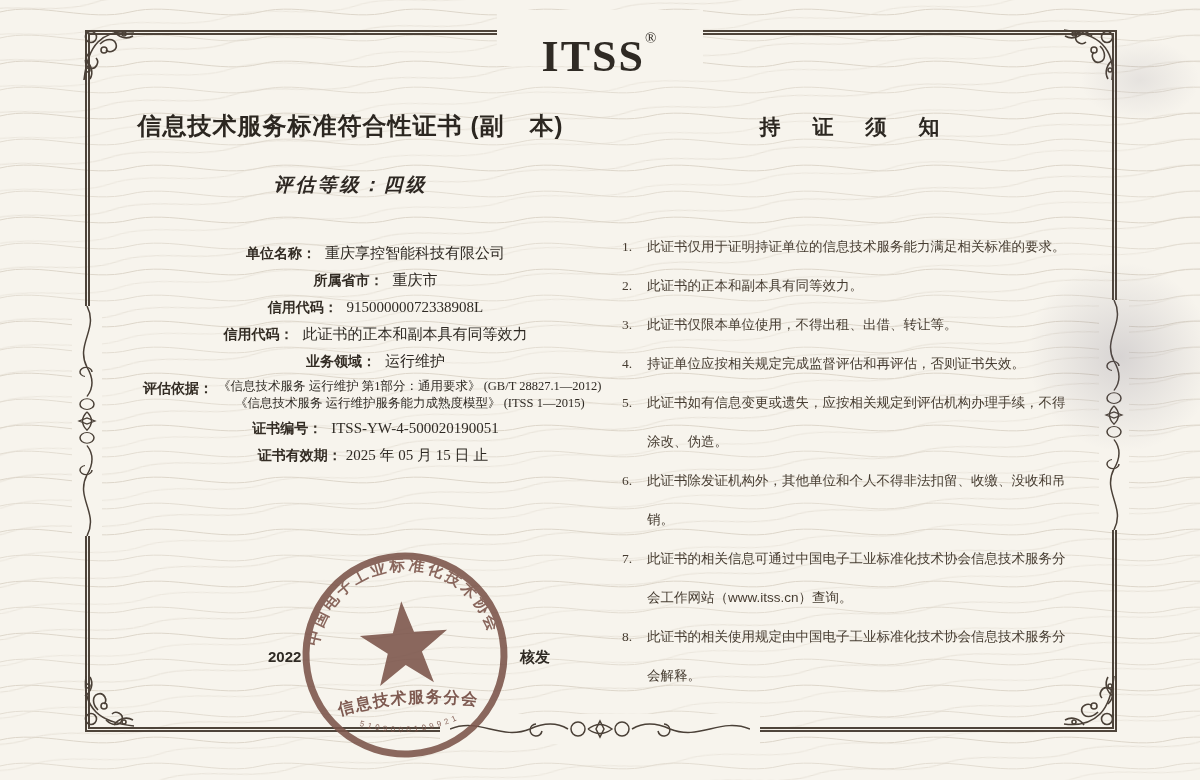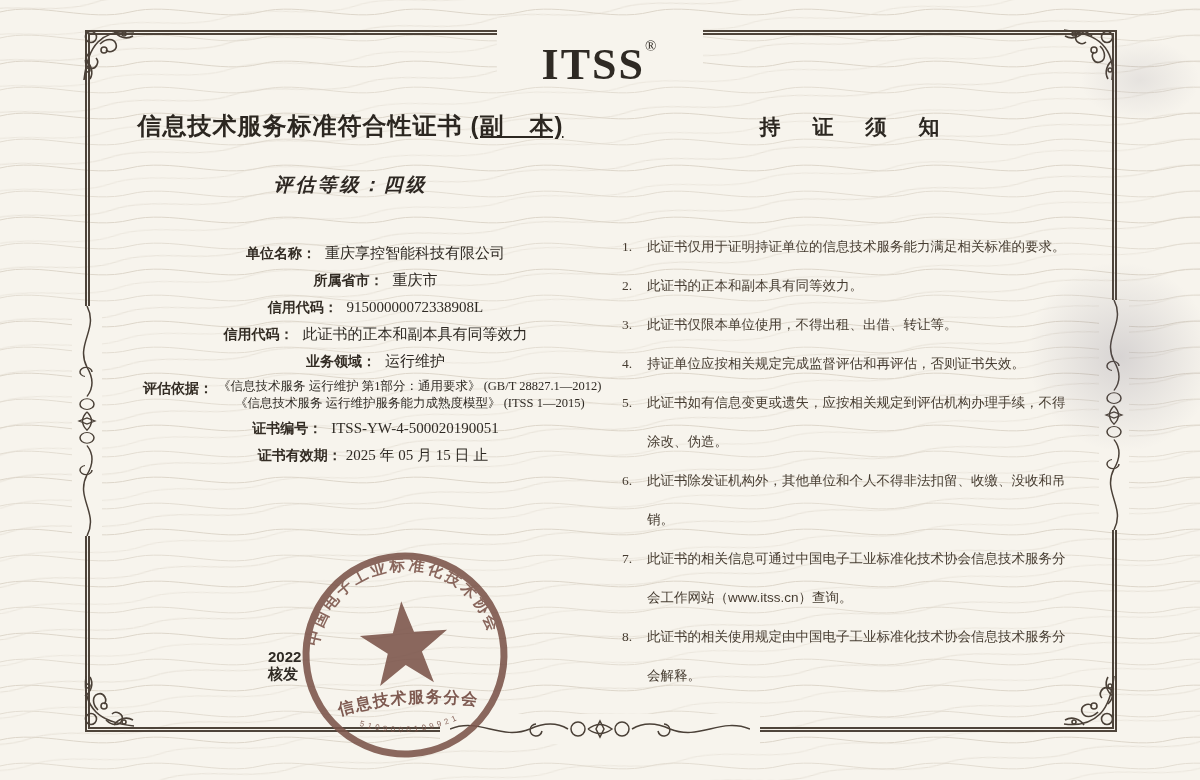--- a/index.html
+++ b/index.html
@@ -13,40 +13,40 @@
   .corner.tl{left:80px;top:26px;}
   .corner.tr{left:1060px;top:26px;transform:rotate(90deg);}
   .corner.br{left:1060px;top:672px;transform:rotate(180deg);}
   .corner.bl{left:80px;top:672px;transform:rotate(270deg);}
   
   .edge{position:absolute;background:#f7f4ed;z-index:3;display:flex;align-items:center;justify-content:center;}
   .edge.bottom{left:440px;top:714px;width:320px;height:30px;}
   .edge.left{left:102px;top:306px;width:230px;height:30px;transform:rotate(90deg);transform-origin:0 0;}
   .edge.right{left:1129px;top:300px;width:230px;height:30px;transform:rotate(90deg);transform-origin:0 0;}
   
-  .logo-wrap{position:absolute;left:497px;top:18px;width:206px;height:56px;background:#f7f4ed;
+  .logo-wrap{position:absolute;left:497px;top:10px;width:206px;height:56px;background:#f7f4ed;
              z-index:4;display:flex;align-items:flex-start;justify-content:center;}
   .logo{font-family:"Liberation Serif",serif;font-weight:700;font-size:44px;letter-spacing:2px;color:#2f2a24;line-height:56px;}
   .logo sup{font-size:15px;vertical-align:28px;font-weight:400;}
   
   .cert-title{position:absolute;left:118px;top:110px;width:465px;text-align:center;
               font-size:24px;font-weight:900;letter-spacing:1px;color:#2c2721;z-index:4;white-space:nowrap;}
-  .cert-title .suffix{margin-left:8px;text-decoration:underline;}
+  .cert-title .suffix{margin-left:8px;}
   .grade{position:absolute;left:118px;top:172px;width:465px;text-align:center;
          font-size:19px;font-weight:700;letter-spacing:3px;color:#2e2823;z-index:4;font-style:italic;}
   .fields{position:absolute;left:138px;top:243px;width:470px;display:flex;flex-direction:column;gap:6px;z-index:4;text-align:center;}
   .field-row{line-height:21px;font-size:14px;}
   .field-label{font-weight:700;color:#332c24;display:inline-block;min-width:80px;}
   .field-value{font-family:"Liberation Serif",serif;font-size:15px;color:#2f2a24;}
   .field-row.basis .field-value{font-size:12.5px;display:inline-block;vertical-align:top;line-height:17px;}
   .field-row.basis{display:flex;}
   .basis-lines{display:flex;flex-direction:column;}
   
   .issue-line{position:absolute;left:268px;top:648px;width:282px;display:flex;justify-content:space-between;
-              font-size:15px;font-weight:700;color:#2f2a24;z-index:5;flex-direction:column;}
+              font-size:15px;font-weight:700;color:#2f2a24;z-index:5;}
   .seal{position:absolute;left:293px;top:543px;width:224px;height:224px;z-index:6;opacity:.88;}
   
   .notice{position:absolute;left:622px;top:100px;width:455px;z-index:4;}
   .notice-title{text-align:center;font-size:21px;font-weight:800;letter-spacing:32px;padding-left:32px;color:#2c2721;margin-top:13px;}
   .notice-list{margin:86px 0 0 0;padding:0;list-style:none;font-size:13.5px;line-height:39px;color:#463c31;}
   .notice-item{position:relative;padding-left:25px;}
   .notice-num{position:absolute;left:0;font-family:"Liberation Serif",serif;}
   
   .fold-shadow{position:absolute;left:985px;top:215px;width:265px;height:325px;z-index:8;pointer-events:none;
     background:radial-gradient(ellipse 50% 42% at 55% 45%, rgba(104,99,119,0.22), rgba(104,99,119,0) 70%);

